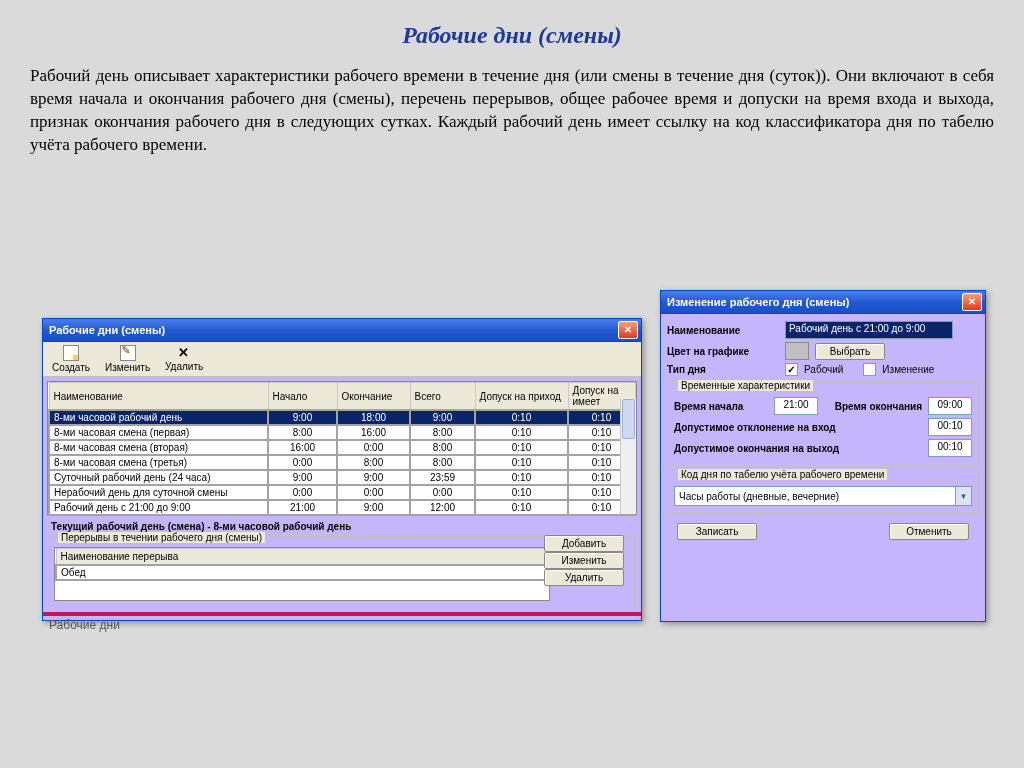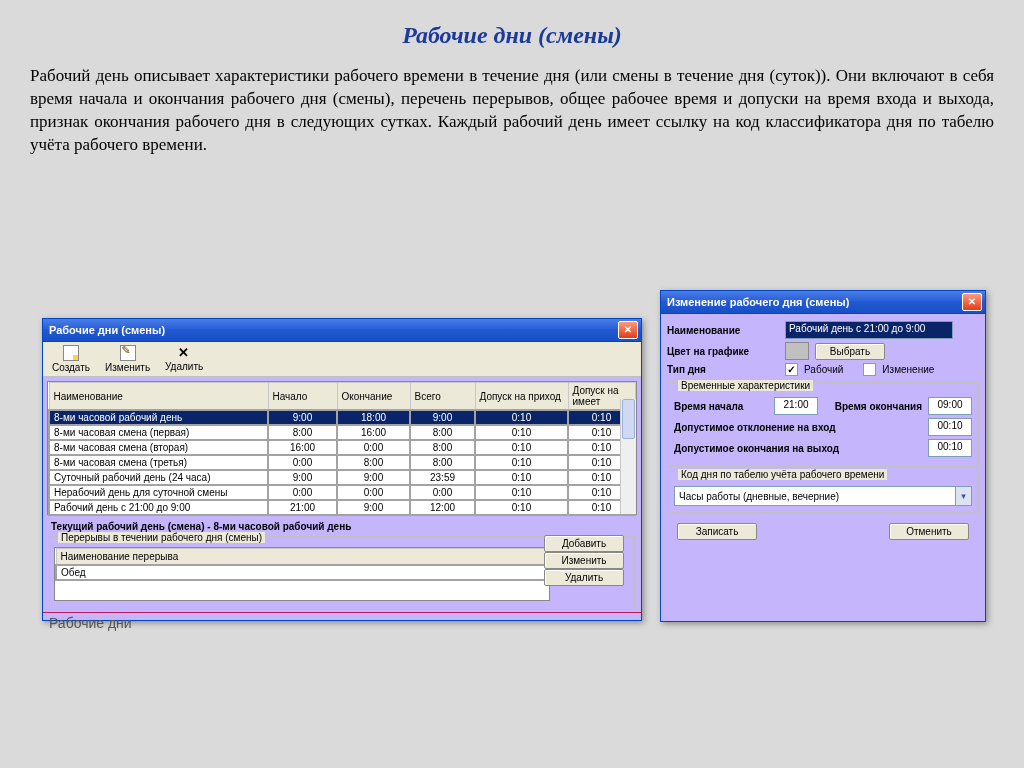--- a/index.html
+++ b/index.html
@@ -29,21 +29,21 @@
 .grid td:first-child{text-align:left}
 .grid tr.sel td{background:#0a246a;color:#fff}
 .grid .scroll-r{position:absolute;right:0;top:17px;bottom:0;width:15px;background:#efefef;border-left:1px solid #c9c9c9}
 .grid .scroll-r .thumb{position:absolute;left:1px;right:1px;top:0;height:38px;background:#cfd9f1;border:1px solid #9cb0e0;border-radius:2px}
 
 .section-label{font-weight:700;font-size:10px;padding:2px 6px 2px 8px}
 .fieldset{border:1px solid #c0c0c0;margin:2px 6px;padding:4px}
 .fieldset .legend{position:relative;top:-10px;left:4px;background:#ece9d8;padding:0 3px;display:inline-block;font-size:10px}
 .sidebtns{position:absolute;right:10px;display:flex;flex-direction:column;}
 .btn{background:#ece9d8;border:1px solid #888;border-radius:2px;font-size:10px;padding:2px 8px;min-width:62px;text-align:center;box-shadow:inset 1px 1px 0 #fff}
-.statusbar{border-top:1px solid #be185d;padding:2px 6px;font-size:14px;color:#555}
+.statusbar{border-top:4px solid #be185d;padding:2px 6px;font-size:12px;color:#555}
 
 .form{padding:4px 6px}
 .row{display:flex;align-items:center;gap:6px;margin:3px 0}
 .lbl{font-weight:700;font-size:10px;min-width:112px}
 .lbl2{font-weight:700;font-size:10px}
 .txt{background:#fff;border:1px solid #7f9db9;font-size:10px;padding:1px 3px;height:14px}
 .txt.sel{background:#0a246a;color:#fff}
 .swatch{width:22px;height:16px;background:#c0c0c0;border:1px solid #888}
 .chk{width:11px;height:11px;border:1px solid #7f9db9;background:#fff;display:inline-flex;align-items:center;justify-content:center;font-size:10px;color:#000}
 .chk.on:after{content:"✓";font-weight:700;line-height:1}

